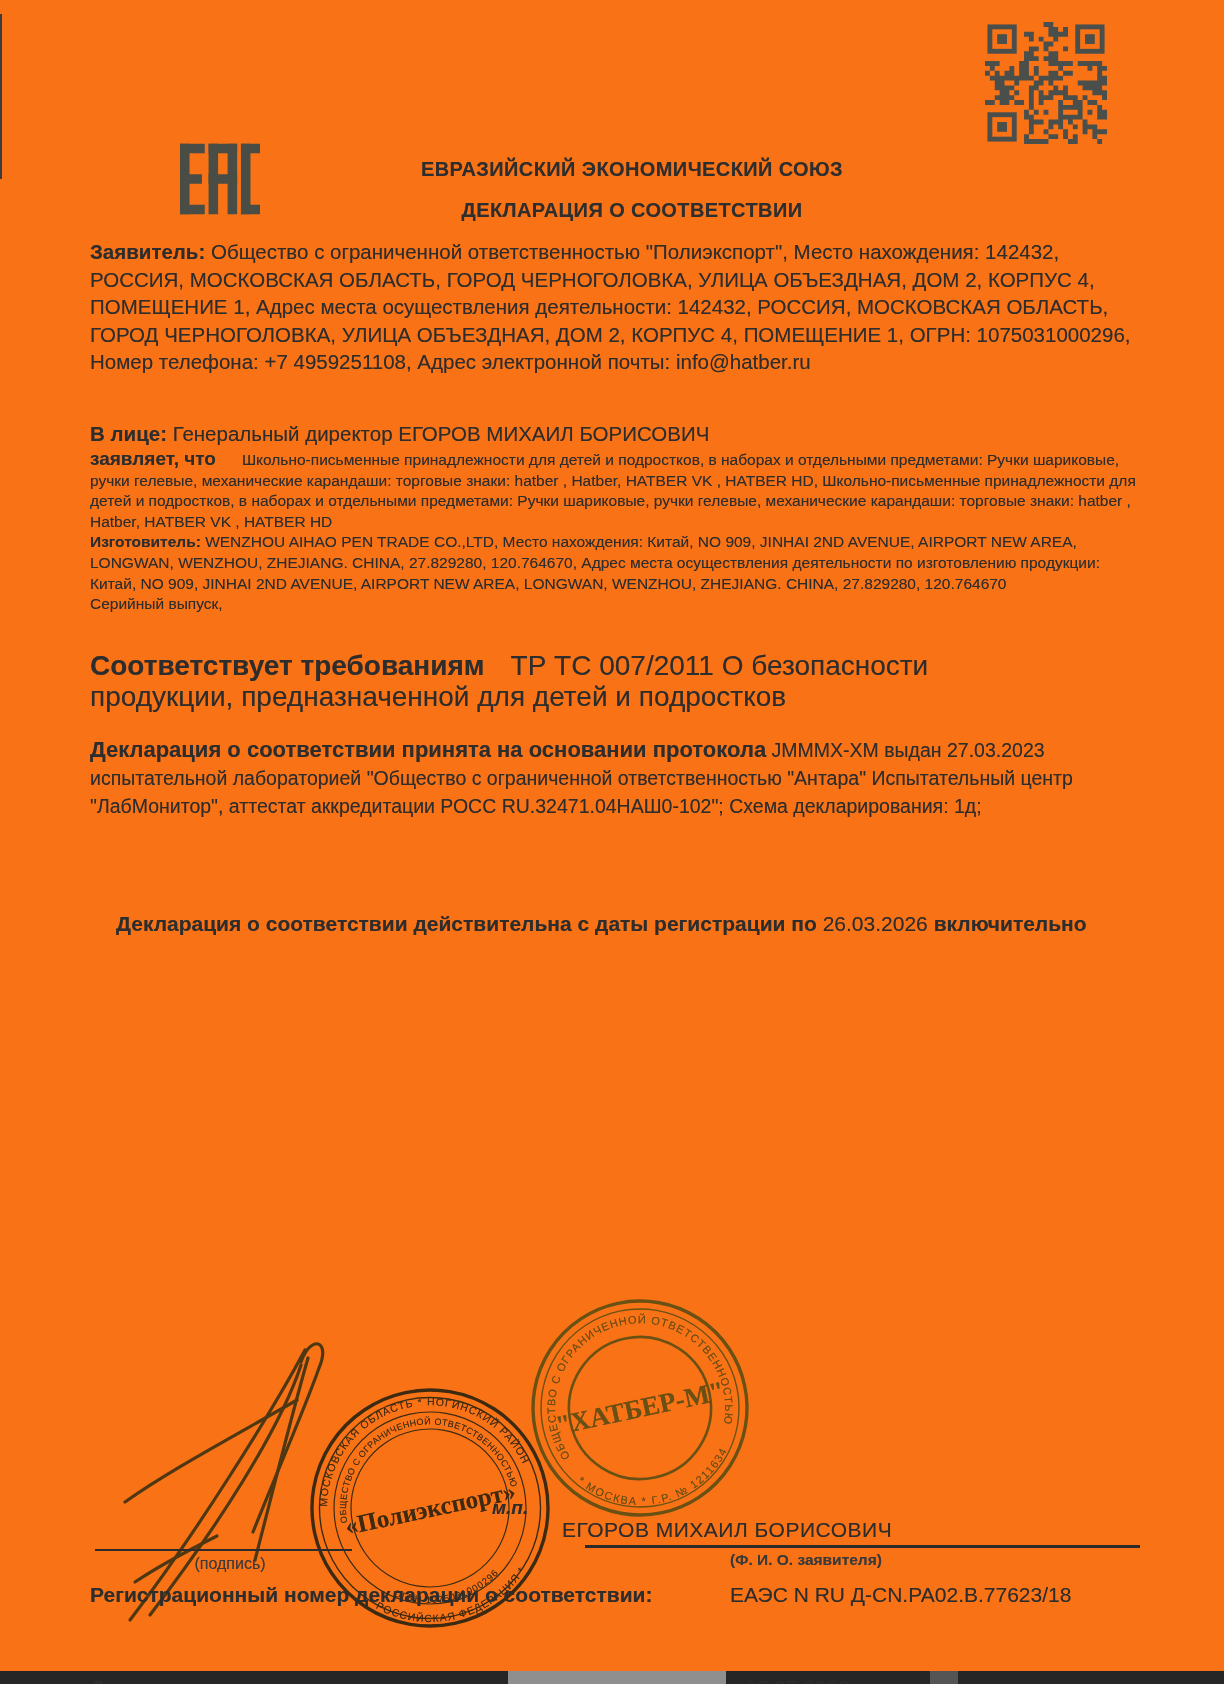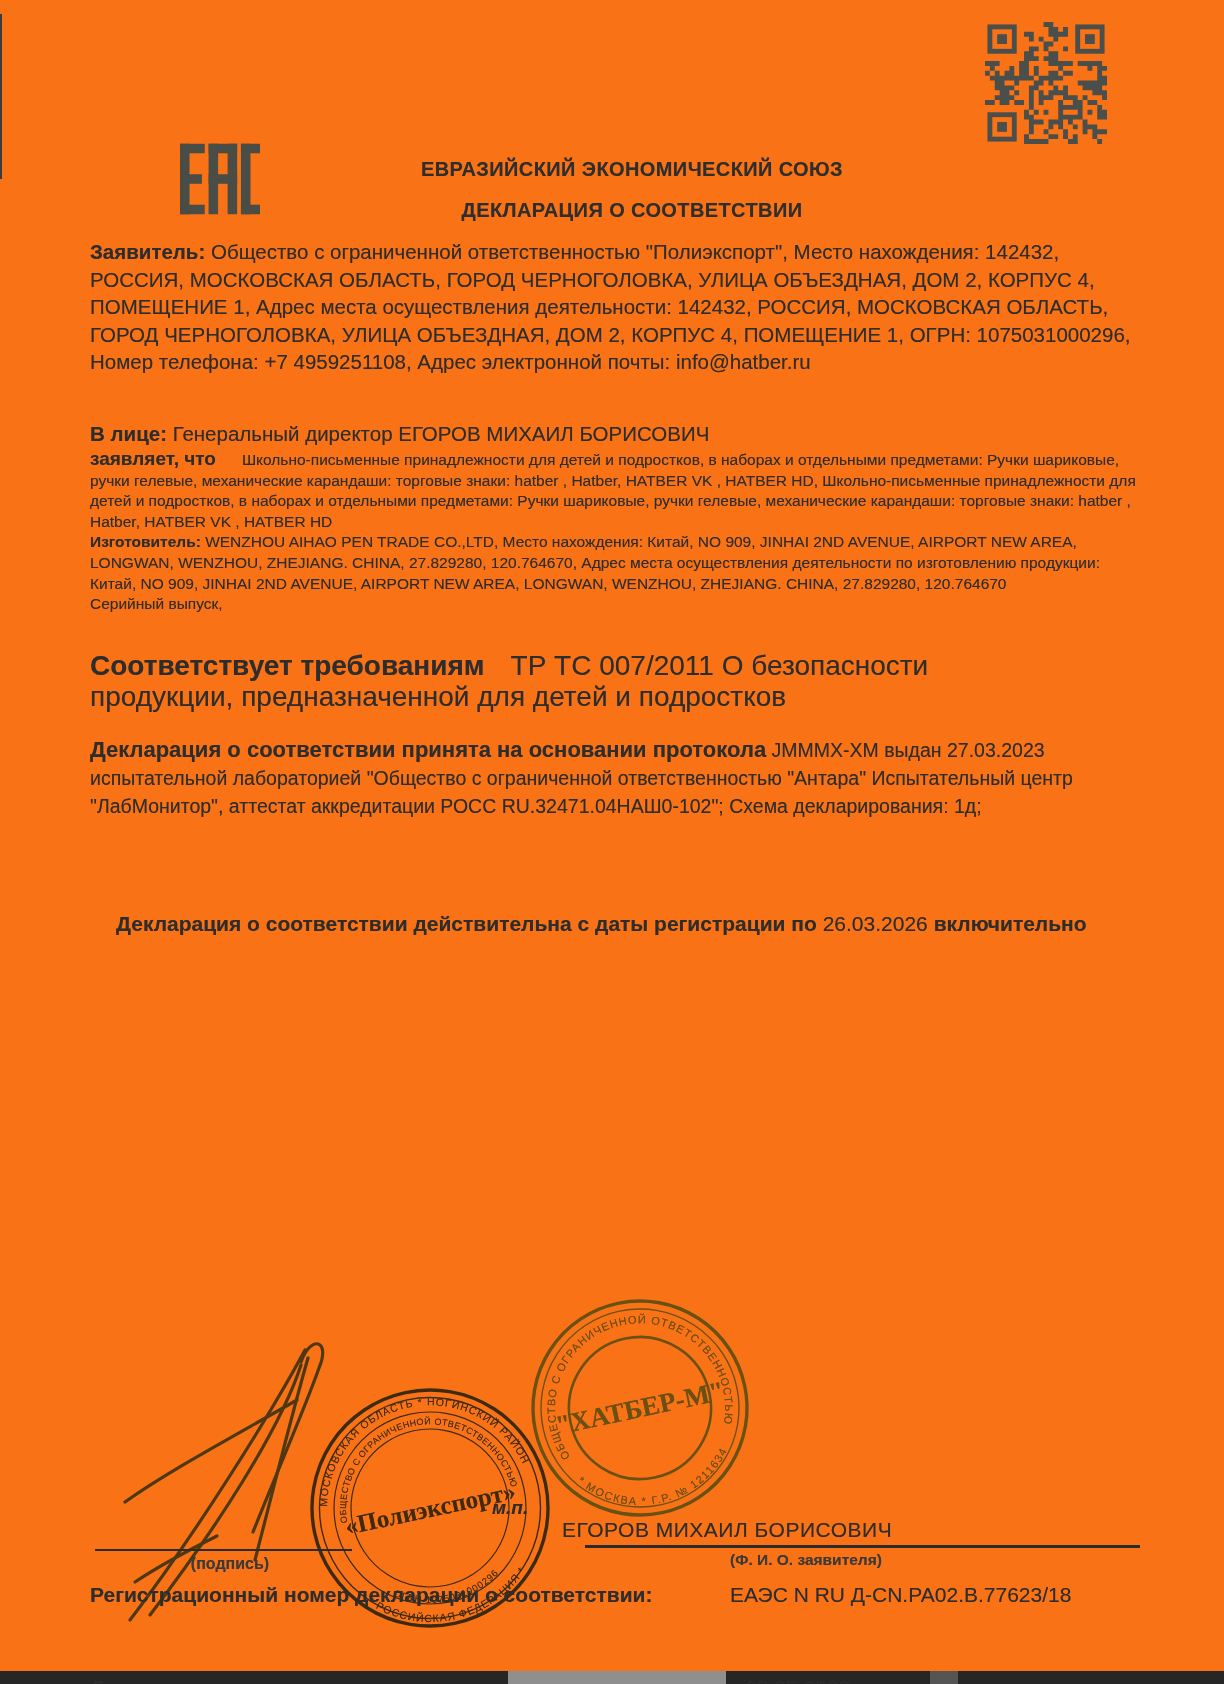--- a/index.html
+++ b/index.html
@@ -8,21 +8,21 @@
   .abs{position:absolute;}
   .ttl{font-weight:bold;font-size:20px;letter-spacing:.4px;color:#2e2e2e;text-align:center;width:100%;}
   .t{font-size:20.5px;line-height:27.5px;}
   .sm{font-size:15.5px;line-height:20.6px;}
   .sm p{margin:0;}
   .blk{left:90px;width:1048px;}
   .b{font-weight:bold;}
   .gap{display:inline-block;width:26px;}
   .scan{text-shadow:0 0 .5px rgba(45,45,45,.45);}
   .line{position:absolute;background:#2b2b2b;}
-  .cap{font-size:16px;color:#3a3a3a;font-weight:bold;}
+  .cap{font-size:16px;color:#3a3a3a;}
   .regrow{font-size:21px;}
   .regval{position:absolute;left:640px;top:0;font-weight:normal;white-space:nowrap;}
   .stamp{position:absolute;mix-blend-mode:multiply;}
   .sig{position:absolute;mix-blend-mode:multiply;}
   .band{position:absolute;left:0;width:1224px;top:1671px;height:13px;background:#262626;}
   .band .seg1{position:absolute;left:508px;width:218px;height:13px;background:#8f8f8f;}
   .band .seg2{position:absolute;left:930px;width:28px;height:13px;background:#555555;}
   .edge{position:absolute;left:0;top:14px;width:2px;height:165px;background:#3c3c3c;}
   .serif{font-family:"Liberation Serif",serif;}
 </style>

